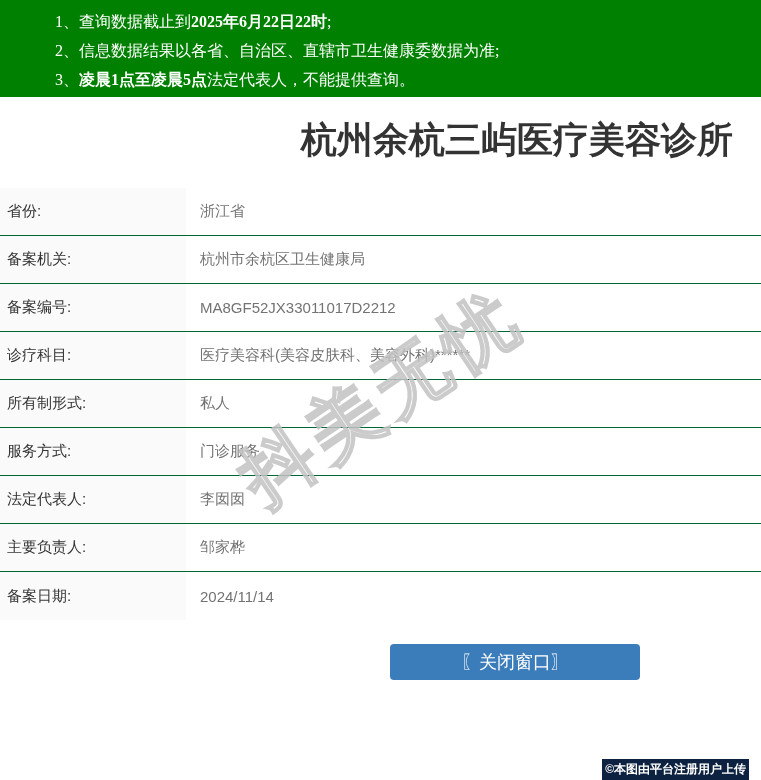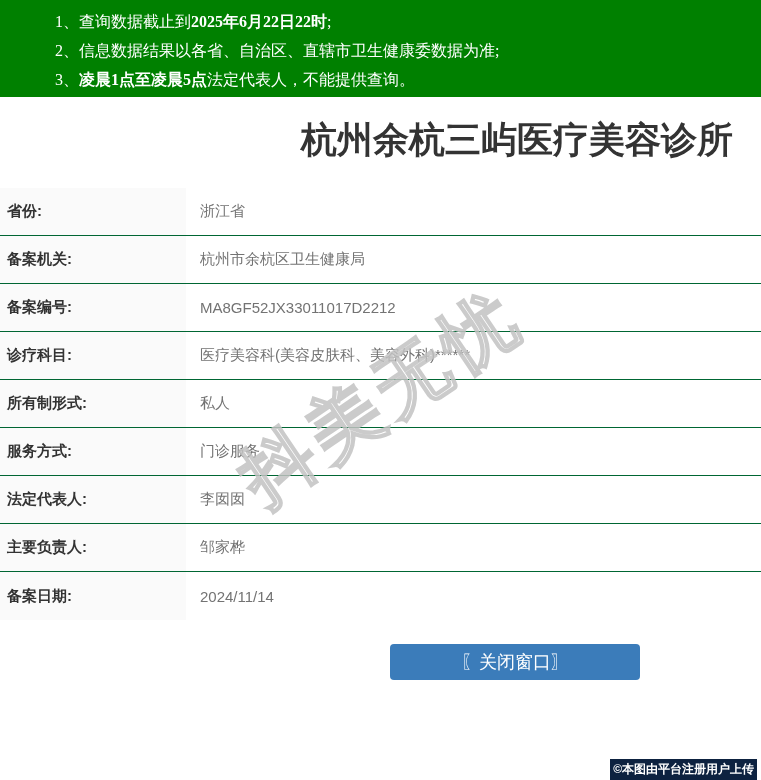--- a/index.html
+++ b/index.html
@@ -53,21 +53,20 @@
   }
   .row:last-child { border-bottom:none; }
   .cell-label {
     width:186px;
     background:#fafafa;
     display:flex;
     align-items:center;
     padding-left:7px;
     font-size:15px;
     color:#333333;
-    font-weight:bold;
   }
   .cell-value {
     flex:1;
     display:flex;
     align-items:center;
     padding-left:14px;
     font-size:15px;
     color:#737373;
     white-space:nowrap;
   }
@@ -99,21 +98,21 @@
     border-radius:4px;
     color:#ffffff;
     font-size:18px;
     line-height:36px;
     text-align:center;
     font-family:inherit;
     cursor:pointer;
   }
   .upload-badge {
     position:absolute;
-    right:4px;
+    right:12px;
     bottom:0;
     background:var(--badge-bg);
     color:#ffffff;
     font-size:12px;
     font-weight:bold;
     padding:2px 3px;
     white-space:nowrap;
     z-index:6;
   }
 </style>

